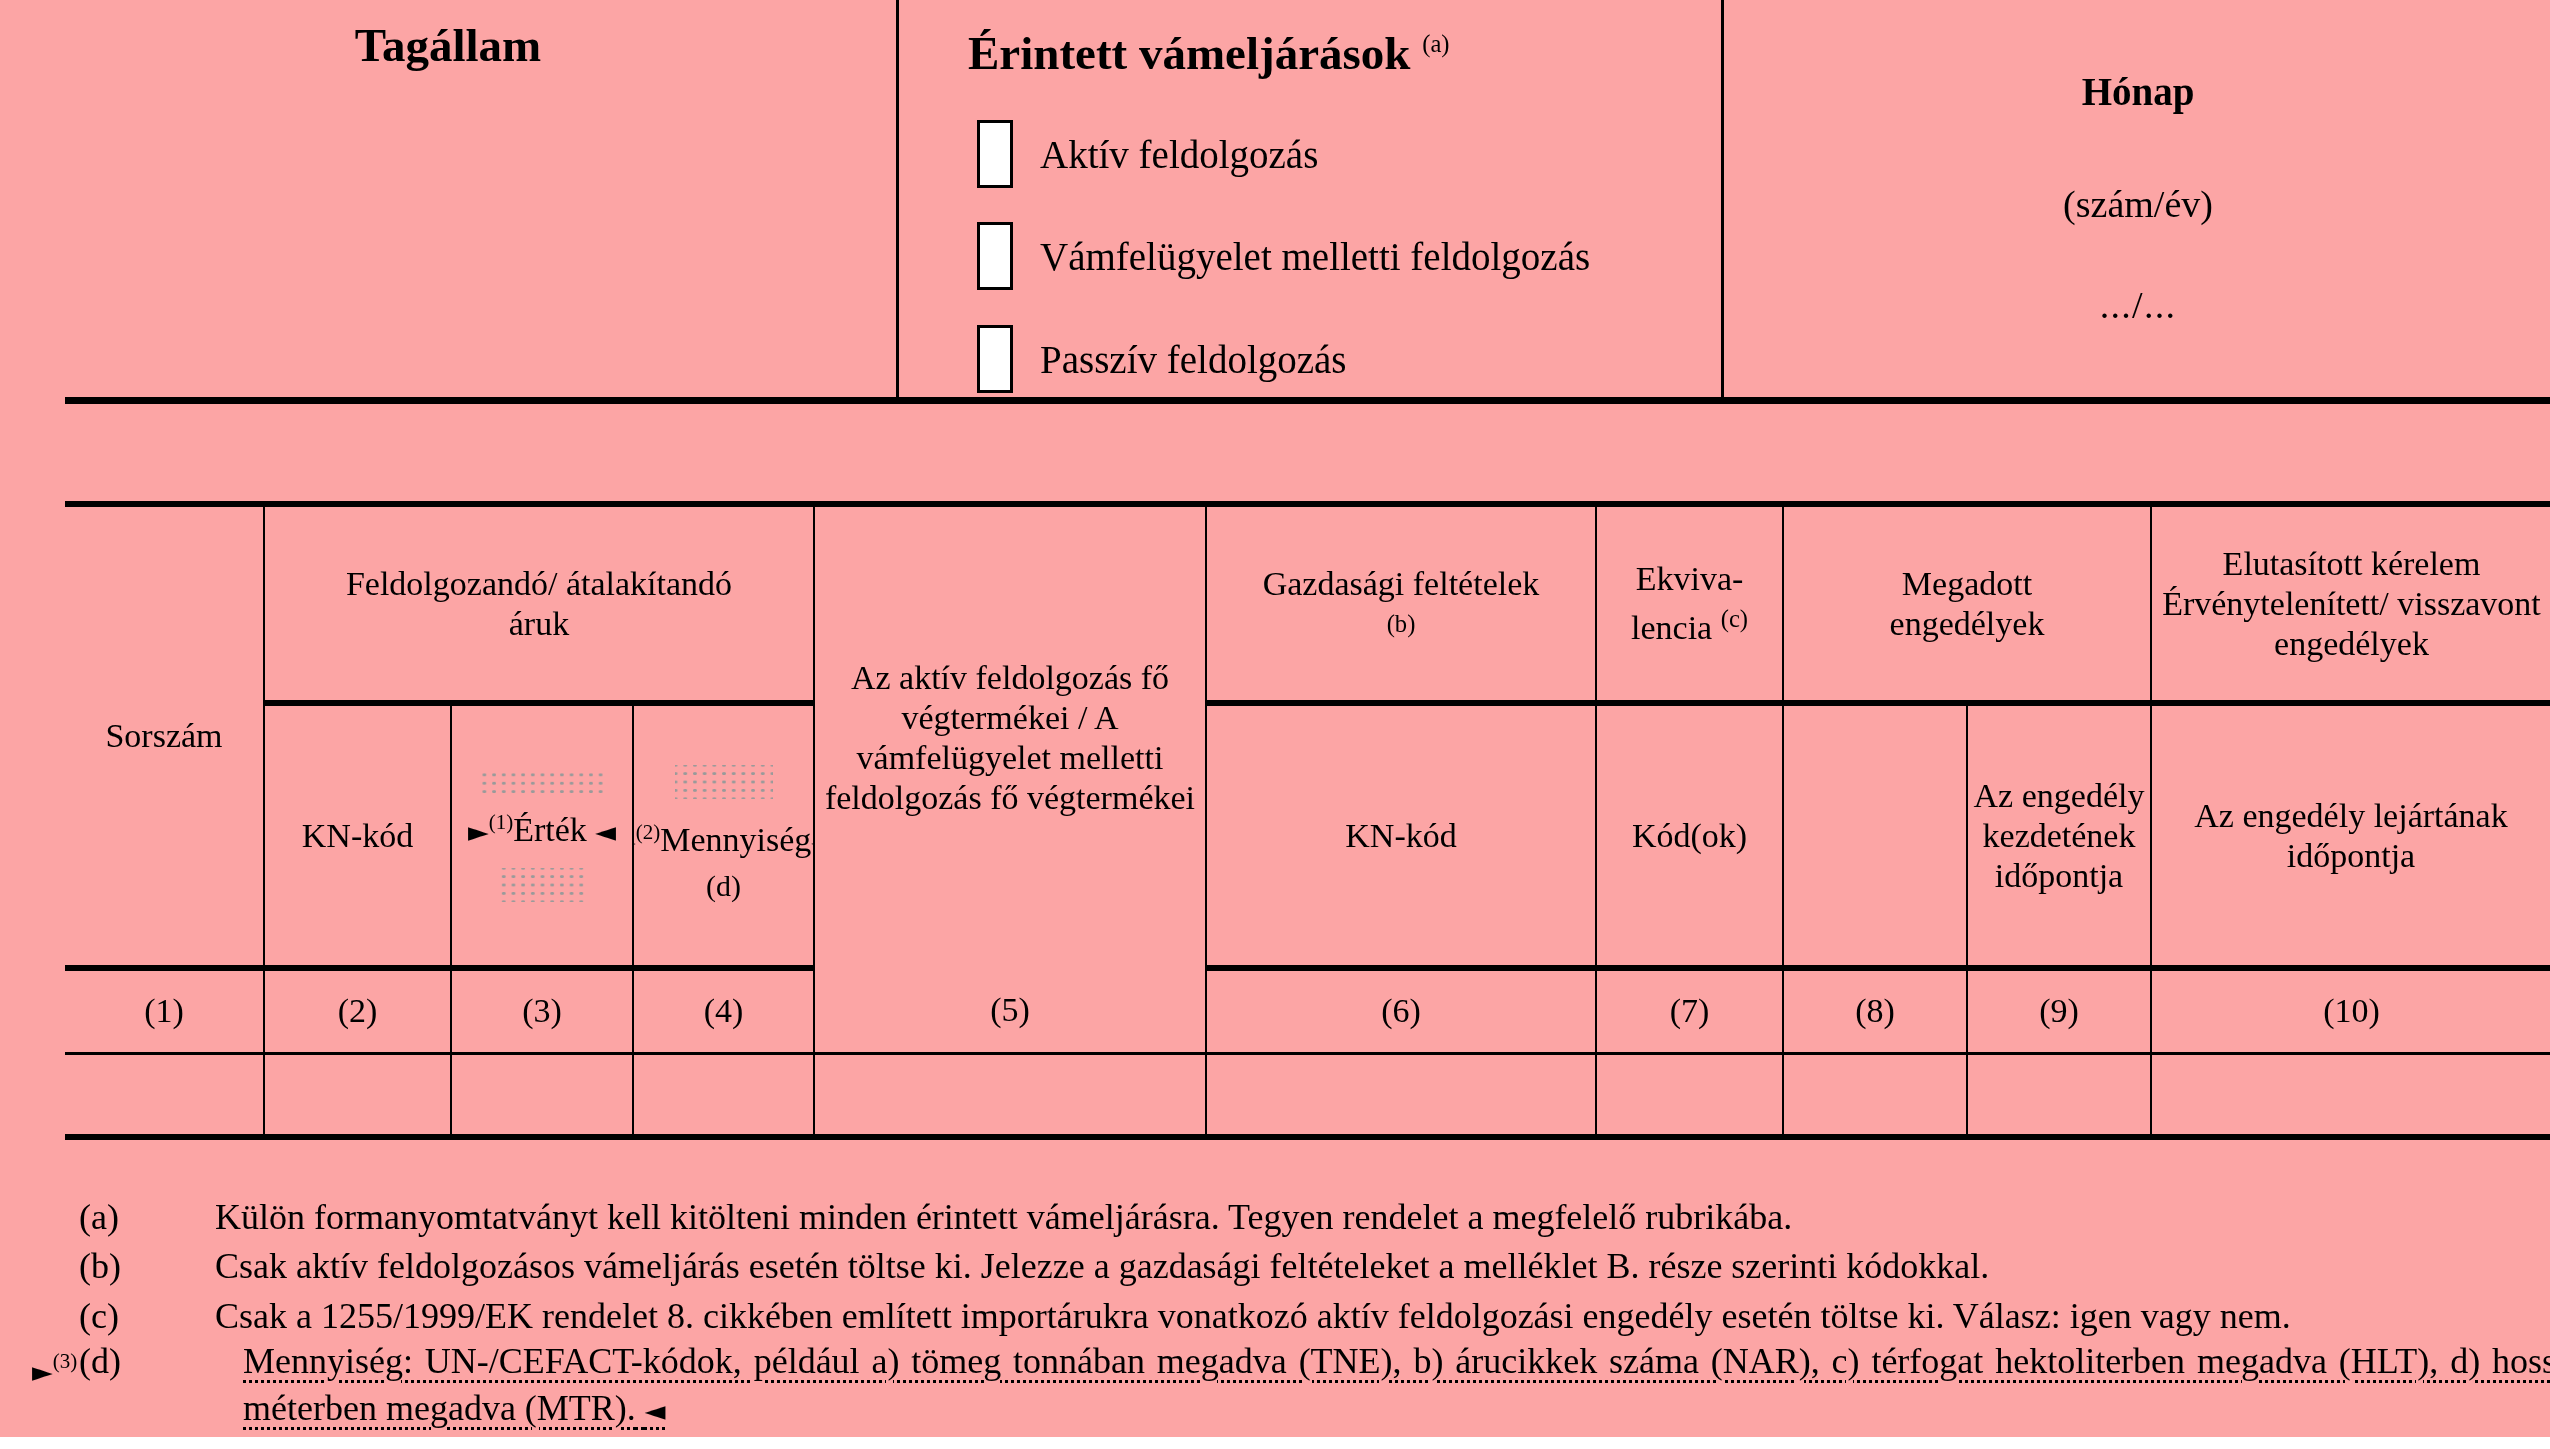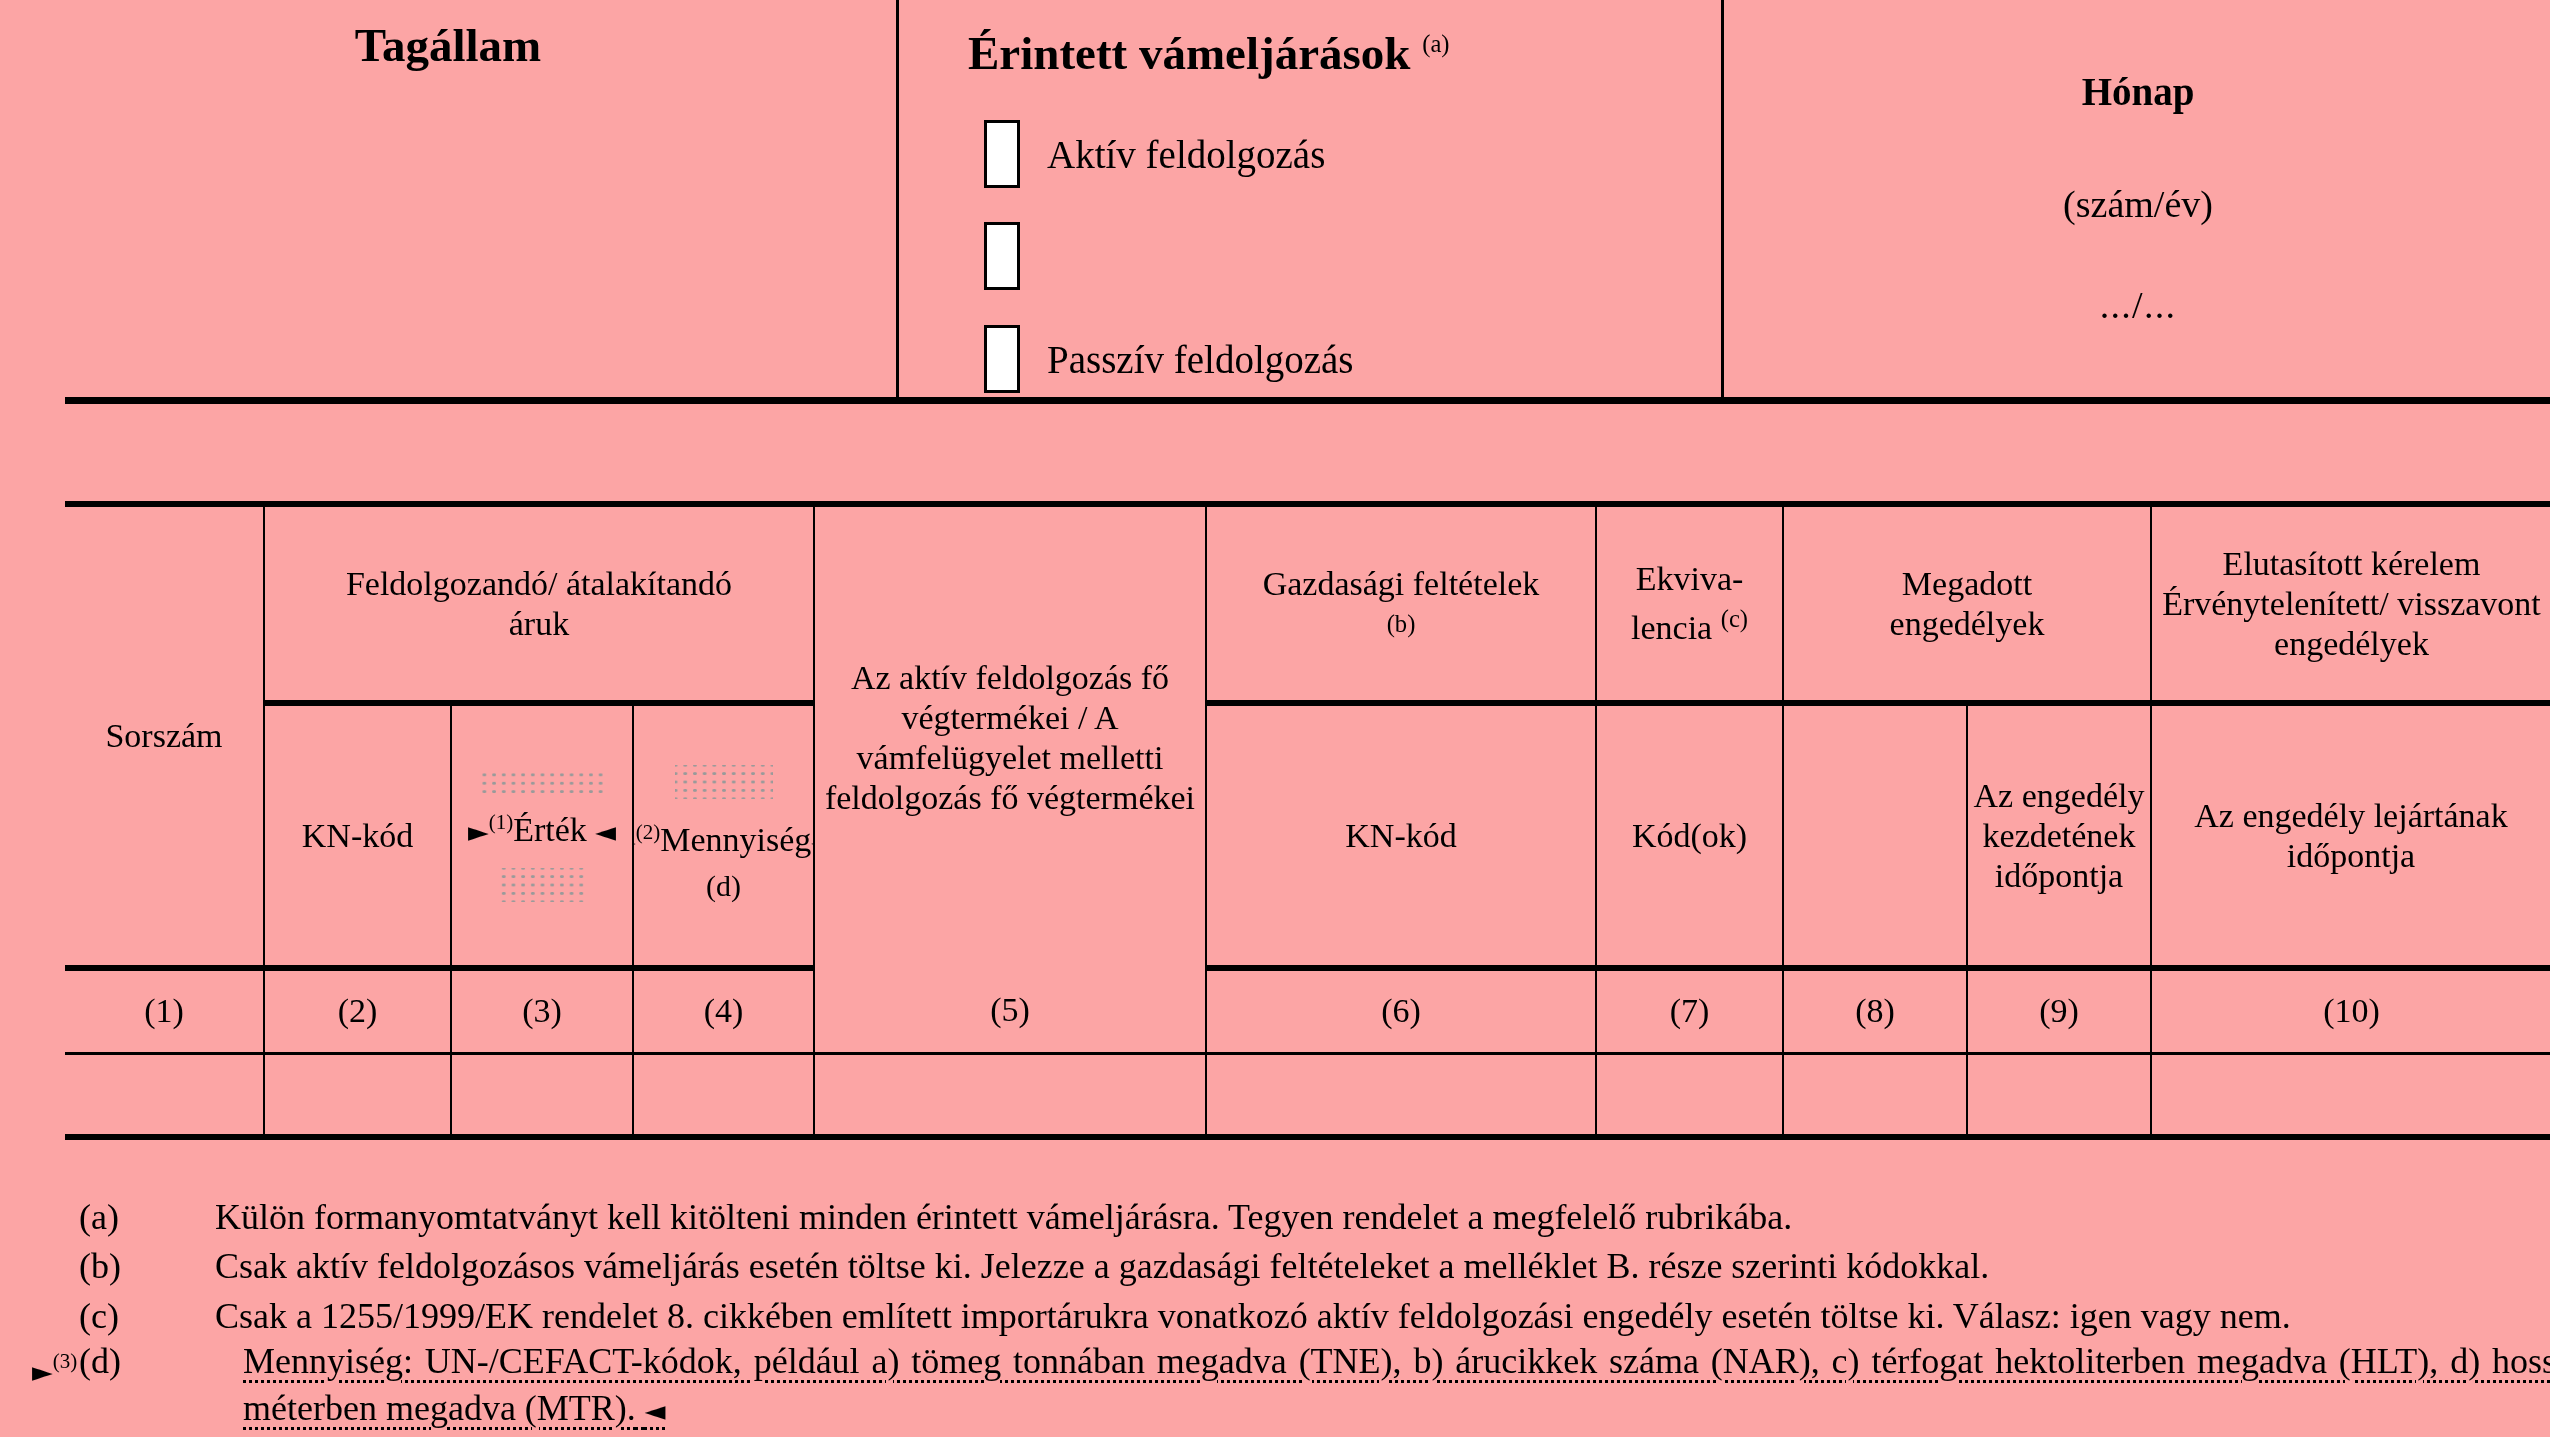--- a/index.html
+++ b/index.html
@@ -15,21 +15,21 @@
   #vline-1{left:896px;}
   #vline-2{left:1721px;}
   #topsec-bottom{position:absolute;left:65px;top:397px;width:2486px;height:7.1px;background:#000;}
   #member-state-title{
     position:absolute;left:0;top:18px;width:896px;
     text-align:center;font-weight:bold;font-size:47px;
   }
   #procedures{position:absolute;left:968px;top:0;width:750px;}
   #procedures-title{position:absolute;left:0;top:26px;font-weight:bold;font-size:47px;white-space:nowrap;}
   .sup-ref{font-size:24.6px;vertical-align:super;font-weight:normal;}
-  .cb-row{position:absolute;left:16px;display:flex;align-items:center;}
+  .cb-row{position:absolute;left:9px;display:flex;align-items:center;}
   .cb-row.r1{top:120px;}
   .cb-row.r2{top:222px;}
   .cb-row.r3{top:325px;}
   .checkbox{display:inline-block;width:30px;height:62px;border:3.9px solid #000;background:#fff;}
   .cb-label{margin-left:27px;font-size:39px;white-space:nowrap;}
   #month-col{position:absolute;left:1725px;top:0;width:826px;text-align:center;}
   #month-title{position:absolute;left:0;top:69px;width:100%;font-weight:bold;font-size:39px;}
   #month-format{position:absolute;left:0;top:182px;width:100%;font-size:38px;}
   #month-value{position:absolute;left:0;top:283px;width:100%;font-size:38px;letter-spacing:1.3px;}
   
@@ -97,20 +97,21 @@
     <div id="procedures-title">
       <span>Érintett vámeljárások</span>
       <span class="sup-ref">(a)</span>
     </div>
     <div class="cb-row r1">
       <span class="checkbox"></span>
       <span class="cb-label">Aktív feldolgozás</span>
     </div>
     <div class="cb-row r2">
       <span class="checkbox"></span>
+      <span class="cb-label">Vámfelügyelet melletti feldolgozás</span>
     </div>
     <div class="cb-row r3">
       <span class="checkbox"></span>
       <span class="cb-label">Passzív feldolgozás</span>
     </div>
   </div>
 
   <div id="month-col">
     <div id="month-title">Hónap</div>
     <div id="month-format">(szám/év)</div>

